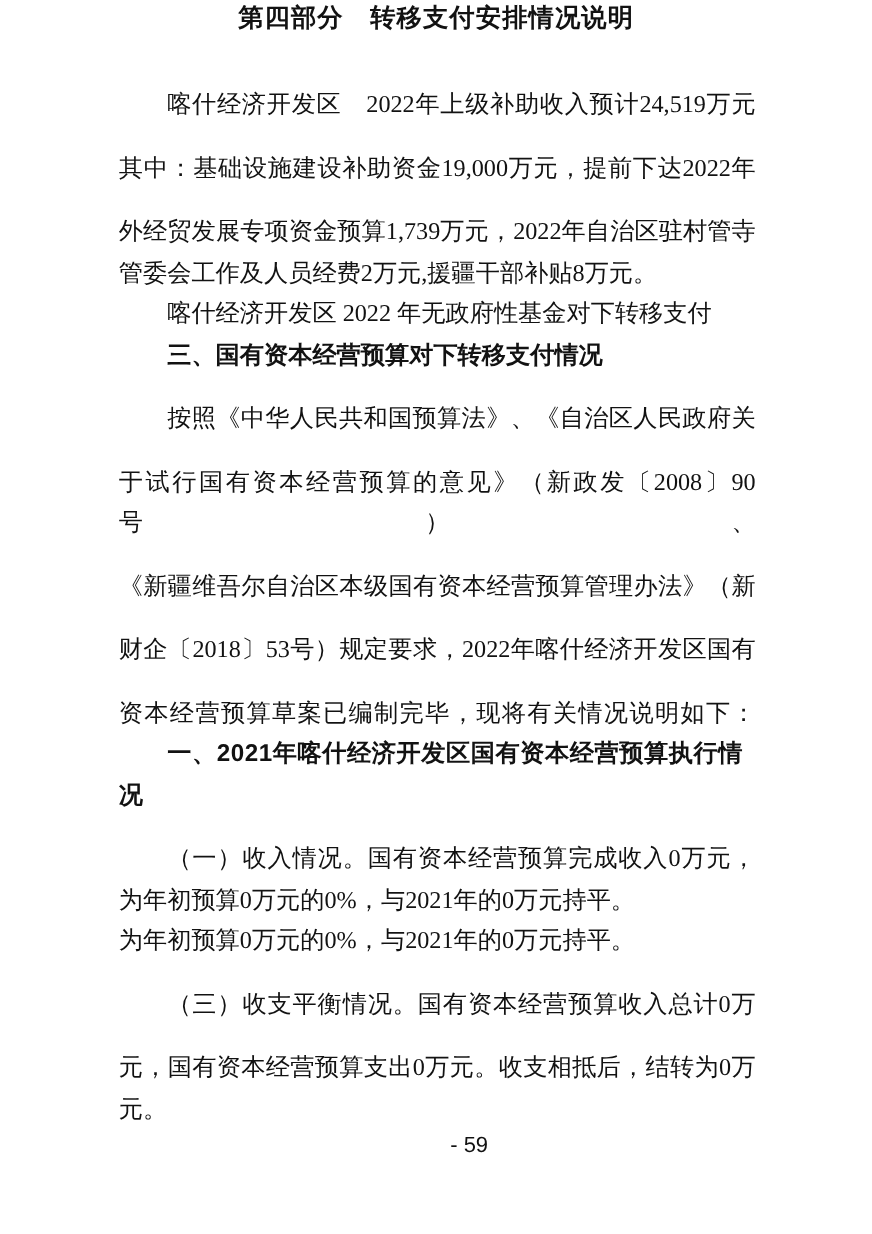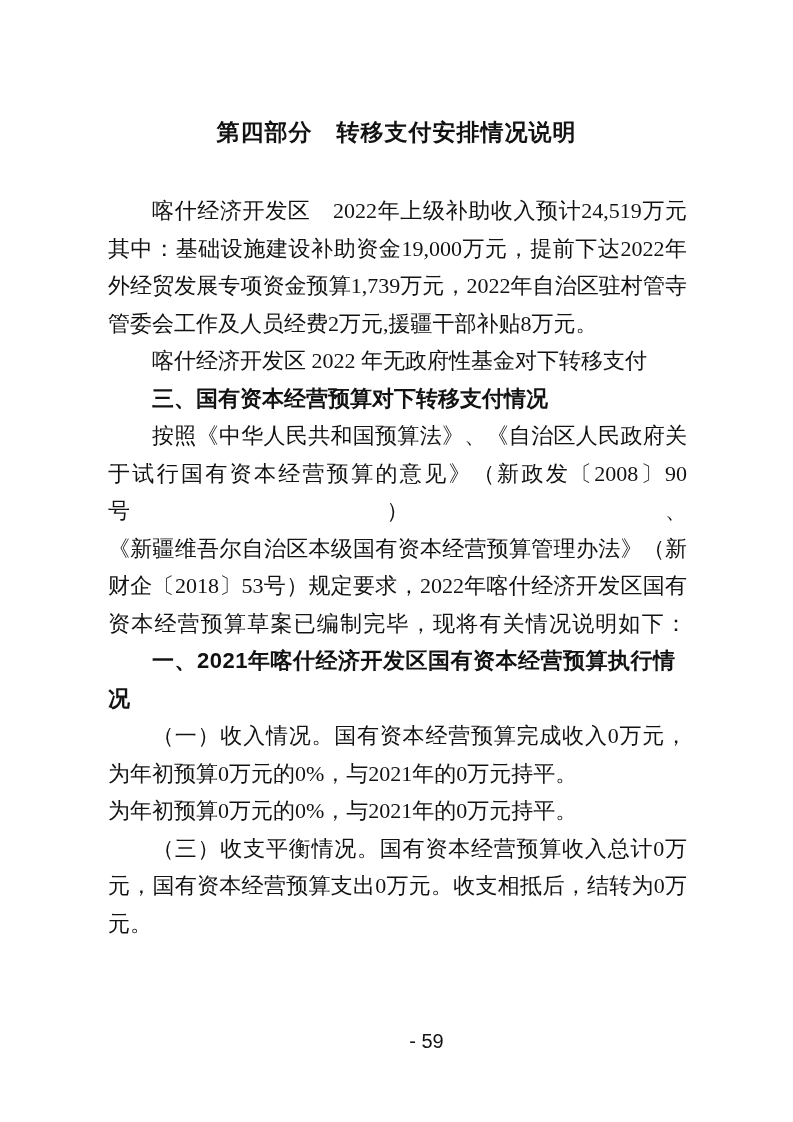--- a/index.html
+++ b/index.html
@@ -11,41 +11,41 @@
     color: #121212;
   }
   .page {
     position: relative;
     width: 793px;
     height: 1122px;
     background: #ffffff;
     overflow: hidden;
   }
   .doc-title {
-    margin: 12px;
-    padding-top: 104px;
+    margin: 0;
     text-align: center;
     font-family: "Liberation Sans", "DejaVu Sans", sans-serif;
     font-weight: bold;
     font-size: 23px;
     line-height: 32px;
     letter-spacing: 1px;
   }
   .content {
     margin: 44px 106px 0 108px; 
     font-size: 22px;
     line-height: 37.5px;
   }
   .line { min-height: 37.5px; }
   .indent { text-indent: 2em; }
   
   .just {
     text-align: justify;
     text-align-last: justify;
     text-justify: inter-character;
+    margin-top: 20px;
   }
   .heading {
     font-weight: bold;
     text-indent: 2em;
   }
   .kai { 
     font-family: "Liberation Serif", "DejaVu Serif", serif;
   }
   .hei { 
     font-family: "Liberation Sans", "DejaVu Sans", sans-serif;

